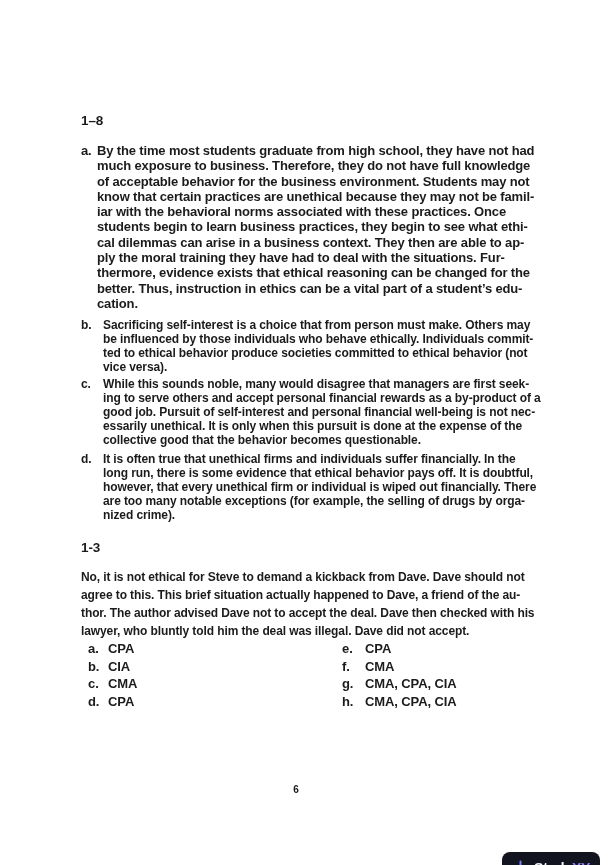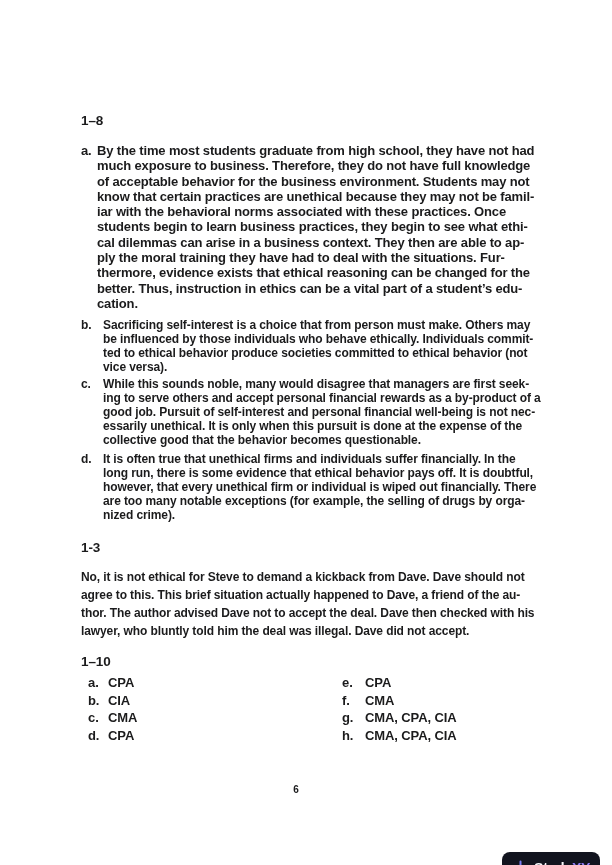--- a/index.html
+++ b/index.html
@@ -113,21 +113,20 @@
 nized crime).</div>
     </div>
 
     <div class="sec-heading h19">1-3</div>
 
     <div class="para">No, it is not ethical for Steve to demand a kickback from Dave. Dave should not
 agree to this. This brief situation actually happened to Dave, a friend of the au-
 thor. The author advised Dave not to accept the deal. Dave then checked with his
 lawyer, who bluntly told him the deal was illegal. Dave did not accept.</div>
 
-    <div class="sec-heading h110">1–10</div>
 
     <div class="answers">
       <div class="col-left">
         <div class="ans-row">
           <span class="marker">a.</span>
           <span>CPA</span>
         </div>
         <div class="ans-row">
           <span class="marker">b.</span>
           <span>CIA</span>

